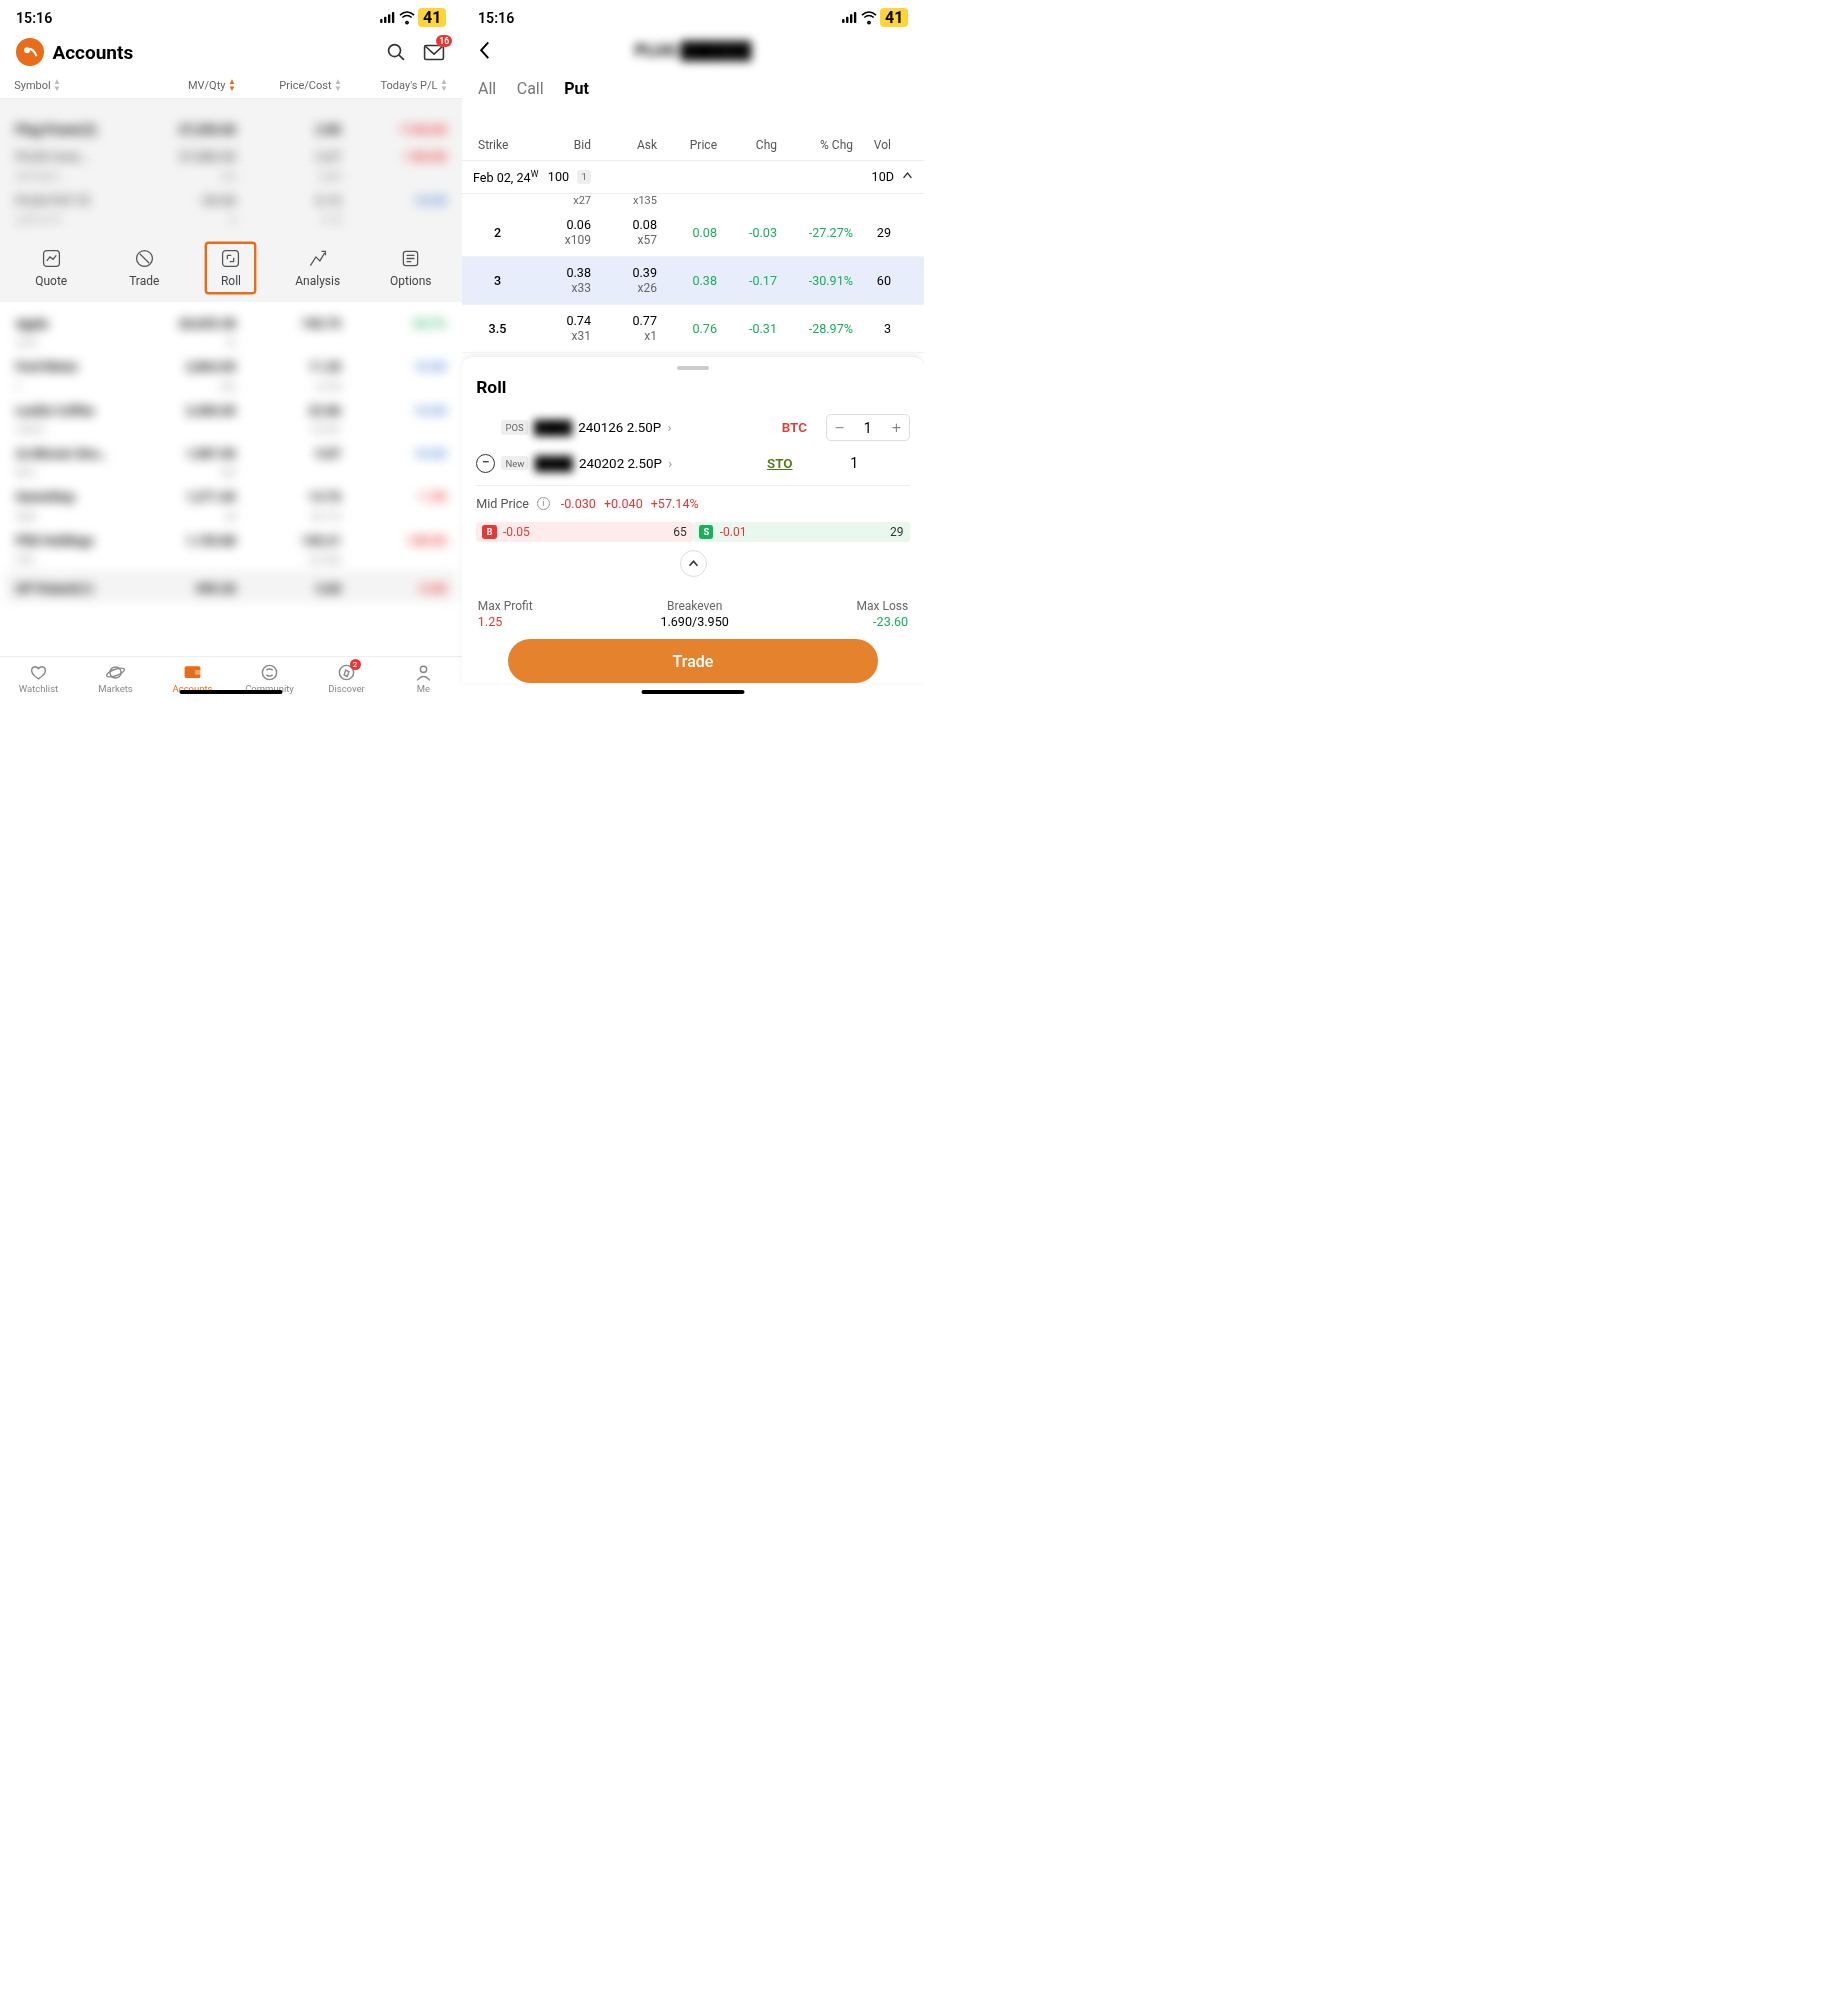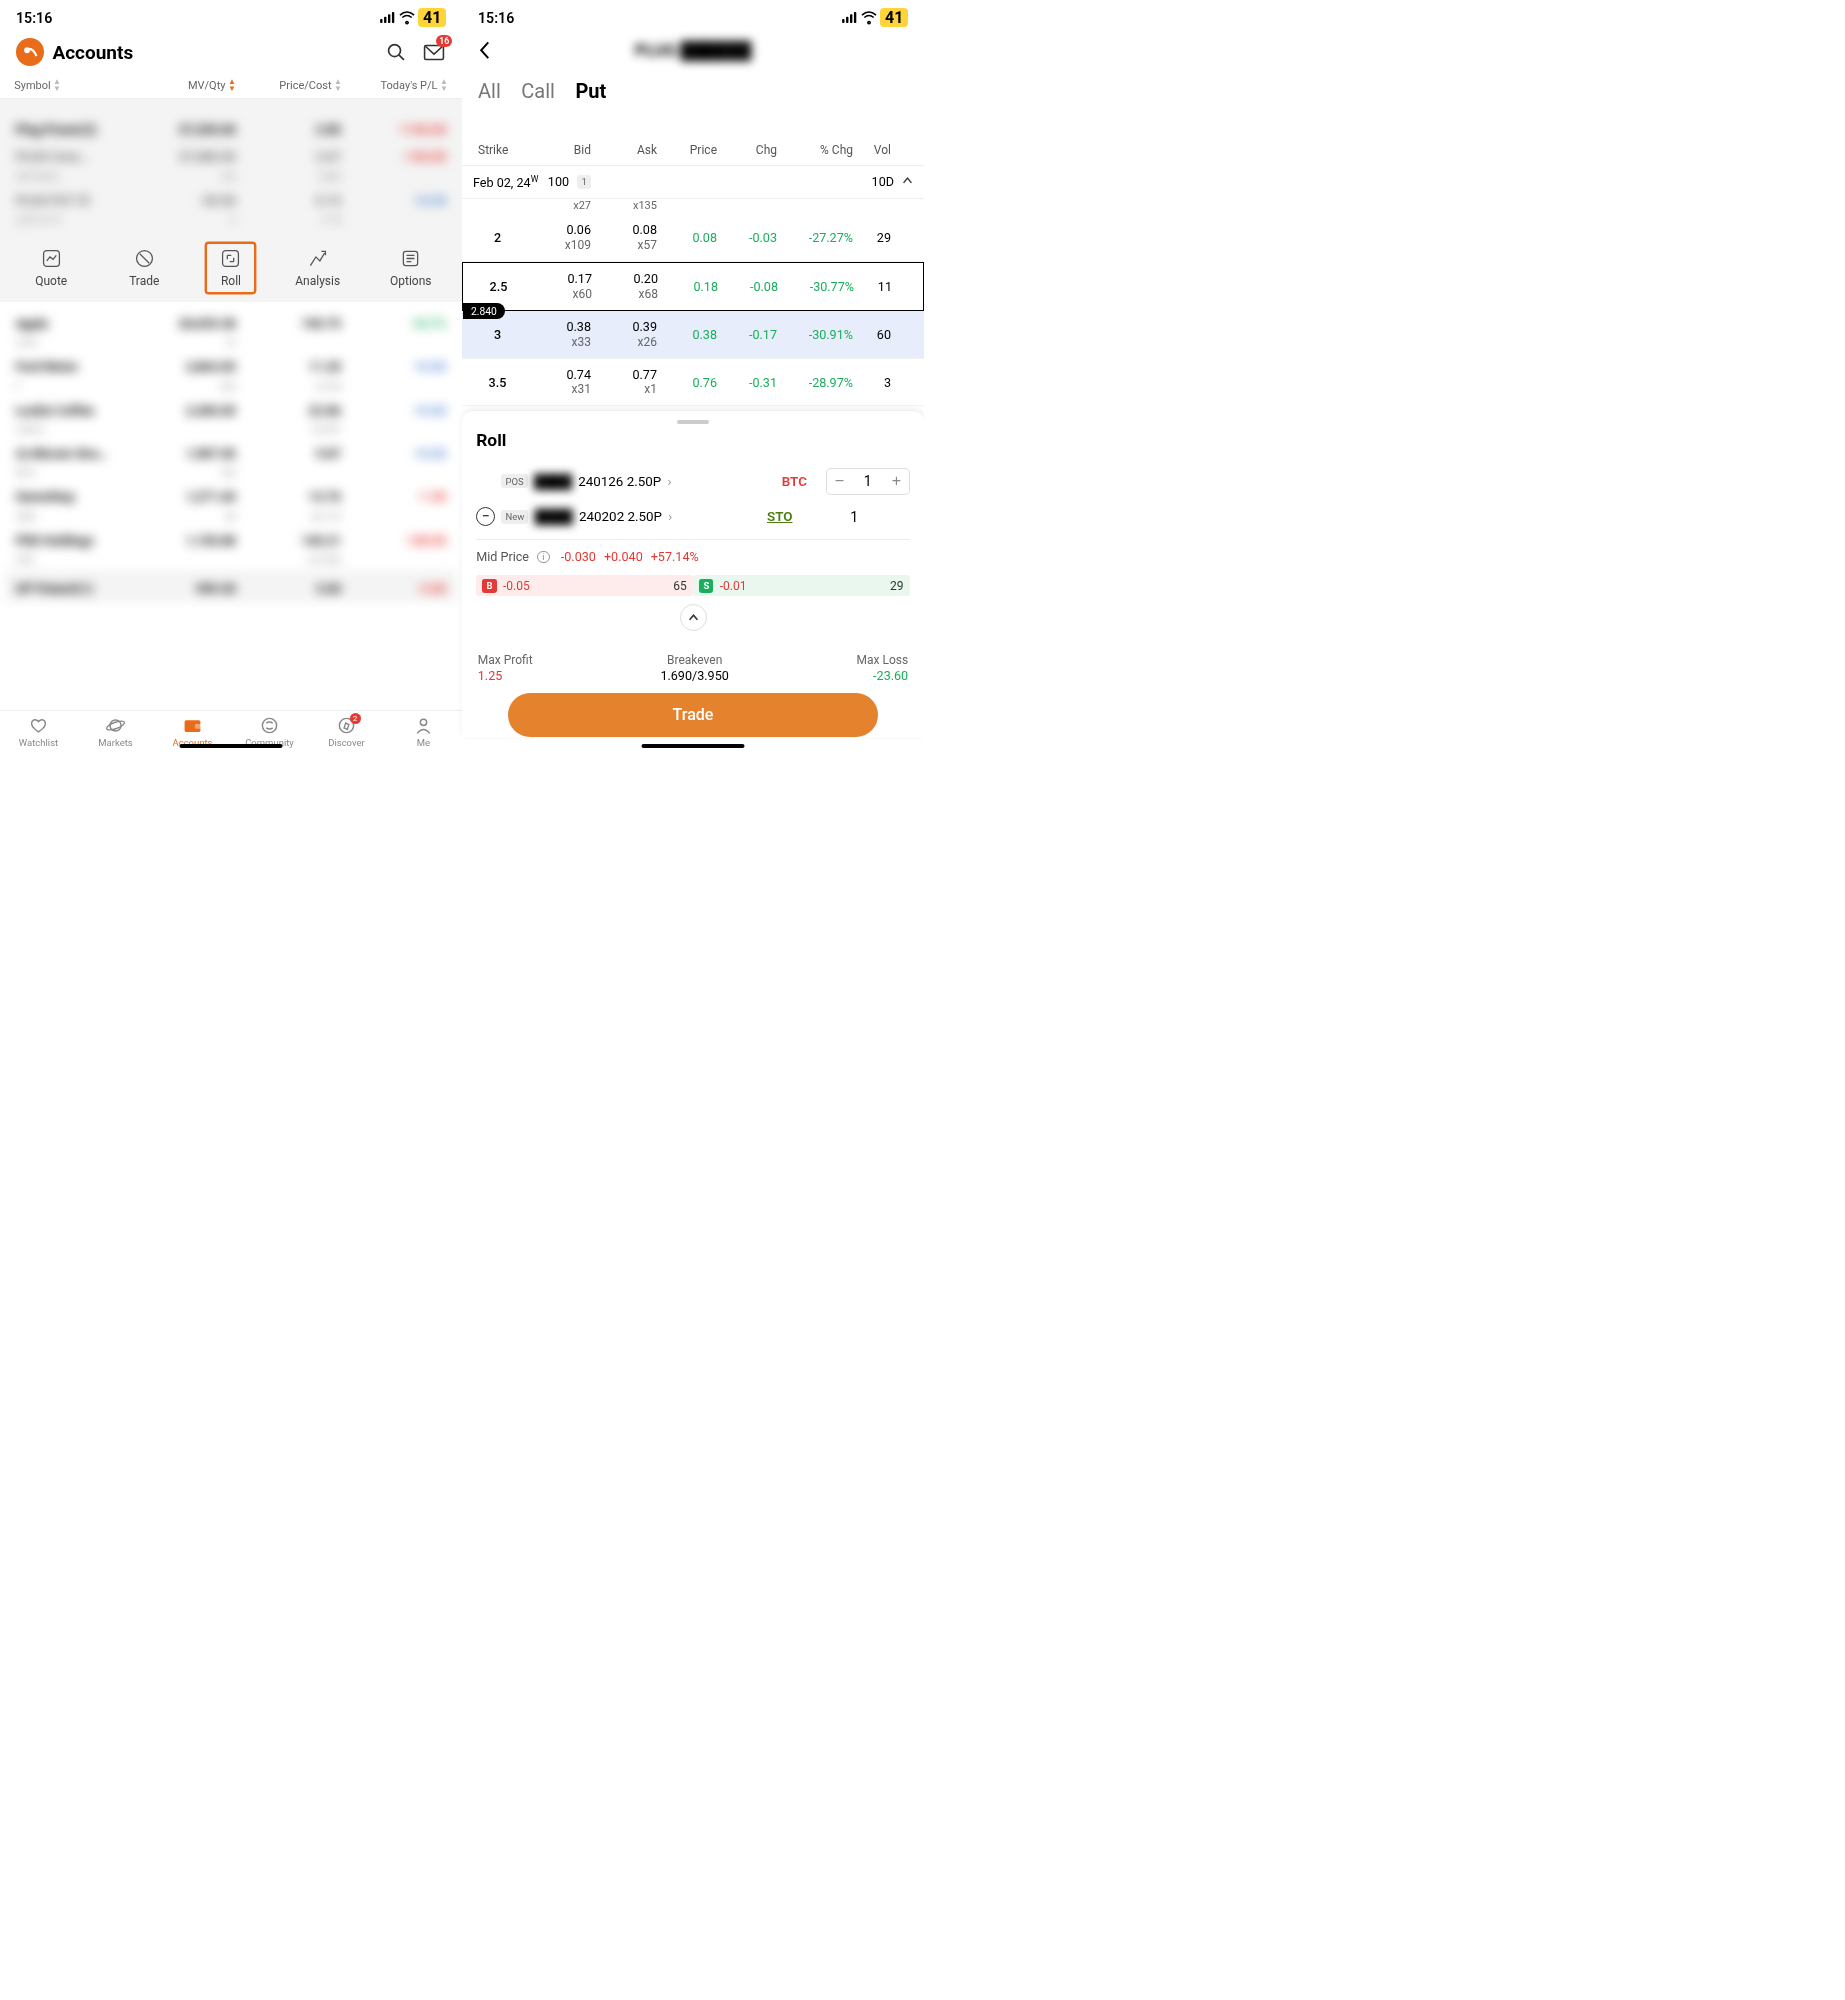--- a/index.html
+++ b/index.html
@@ -48,21 +48,21 @@
   .bottom-nav .nav { display:flex; flex-direction:column; align-items:center; gap:0.8px; font-size:9.5px; color:#888; position:relative; width:63px;}
   .bottom-nav .nav.active { color:#e86c1a; }
   .bottom-nav .nav .ic { width:20.5px; height:20.5px; display:flex; align-items:center; justify-content:center; }
   .nav-badge { position:absolute; top:-2.4px; right:17.4px; background:#e53935; color:#fff; border-radius:6.3px; font-size:8px; padding:0 3.2px; line-height:11px; min-width:11px; text-align:center; }
 
   .home-indicator { position:absolute; bottom:3.2px; left:50%; transform:translateX(-50%); width:103px; height:4px; border-radius:2.4px; background:#000; }
 
   
   .nav-back { padding: 8px 16px; display:flex; align-items:center; }
   .blur-title { flex:1; text-align:center; filter:blur(4.7px); font-size:16.6px; font-weight:700;}
-  .tabs-put { display:flex; gap:20.5px; padding: 8px 16px 8px; font-size:20px; }
+  .tabs-put { display:flex; gap:20.5px; padding: 8px 16px 8px; font-size:16px; }
   .tabs-put .tab { color:#777; }
   .tabs-put .tab.active { color:#000; font-weight:700; }
 
   .chain-head { display:flex; padding:4.7px 8px 8px; font-size:12px; color:#555; border-bottom:0.8px solid #eee;}
   .chain-head div { text-align:right;margin-top:27px; }
   .chain-head .ch-strike{ width:55px; text-align:left; padding-left:8px;}
   .chain-head .ch-bid{ width:66px;} .chain-head .ch-ask{ width:66px;}
   .chain-head .ch-price{ width:60px;} .chain-head .ch-chg{ width:60px;}
   .chain-head .ch-pch{ width:76px;} .chain-head .ch-vol{ width:38px;}
 
@@ -485,30 +485,20 @@
   <div class="chain-row">
     <div class="ch-strike">2</div>
     <div class="ch-bid"><span>0.06</span><span class="sub">x109</span></div>
     <div class="ch-ask"><span>0.08</span><span class="sub">x57</span></div>
     <div class="ch-price">0.08</div>
     <div class="ch-chg">-0.03</div>
     <div class="ch-pch">-27.27%</div>
     <div class="ch-vol">29</div>
   </div>
 
-  <div class="chain-row selected">
-    <div class="ch-strike">2.5</div>
-    <div class="ch-bid"><span>0.17</span><span class="sub">x60</span></div>
-    <div class="ch-ask"><span>0.20</span><span class="sub">x68</span></div>
-    <div class="ch-price">0.18</div>
-    <div class="ch-chg">-0.08</div>
-    <div class="ch-pch">-30.77%</div>
-    <div class="ch-vol">11</div>
-    <span class="spot-tag">2.840</span>
-  </div>
 
   <div class="chain-row highlight">
     <div class="ch-strike">3</div>
     <div class="ch-bid"><span>0.38</span><span class="sub">x33</span></div>
     <div class="ch-ask"><span>0.39</span><span class="sub">x26</span></div>
     <div class="ch-price">0.38</div>
     <div class="ch-chg">-0.17</div>
     <div class="ch-pch">-30.91%</div>
     <div class="ch-vol">60</div>
   </div>

